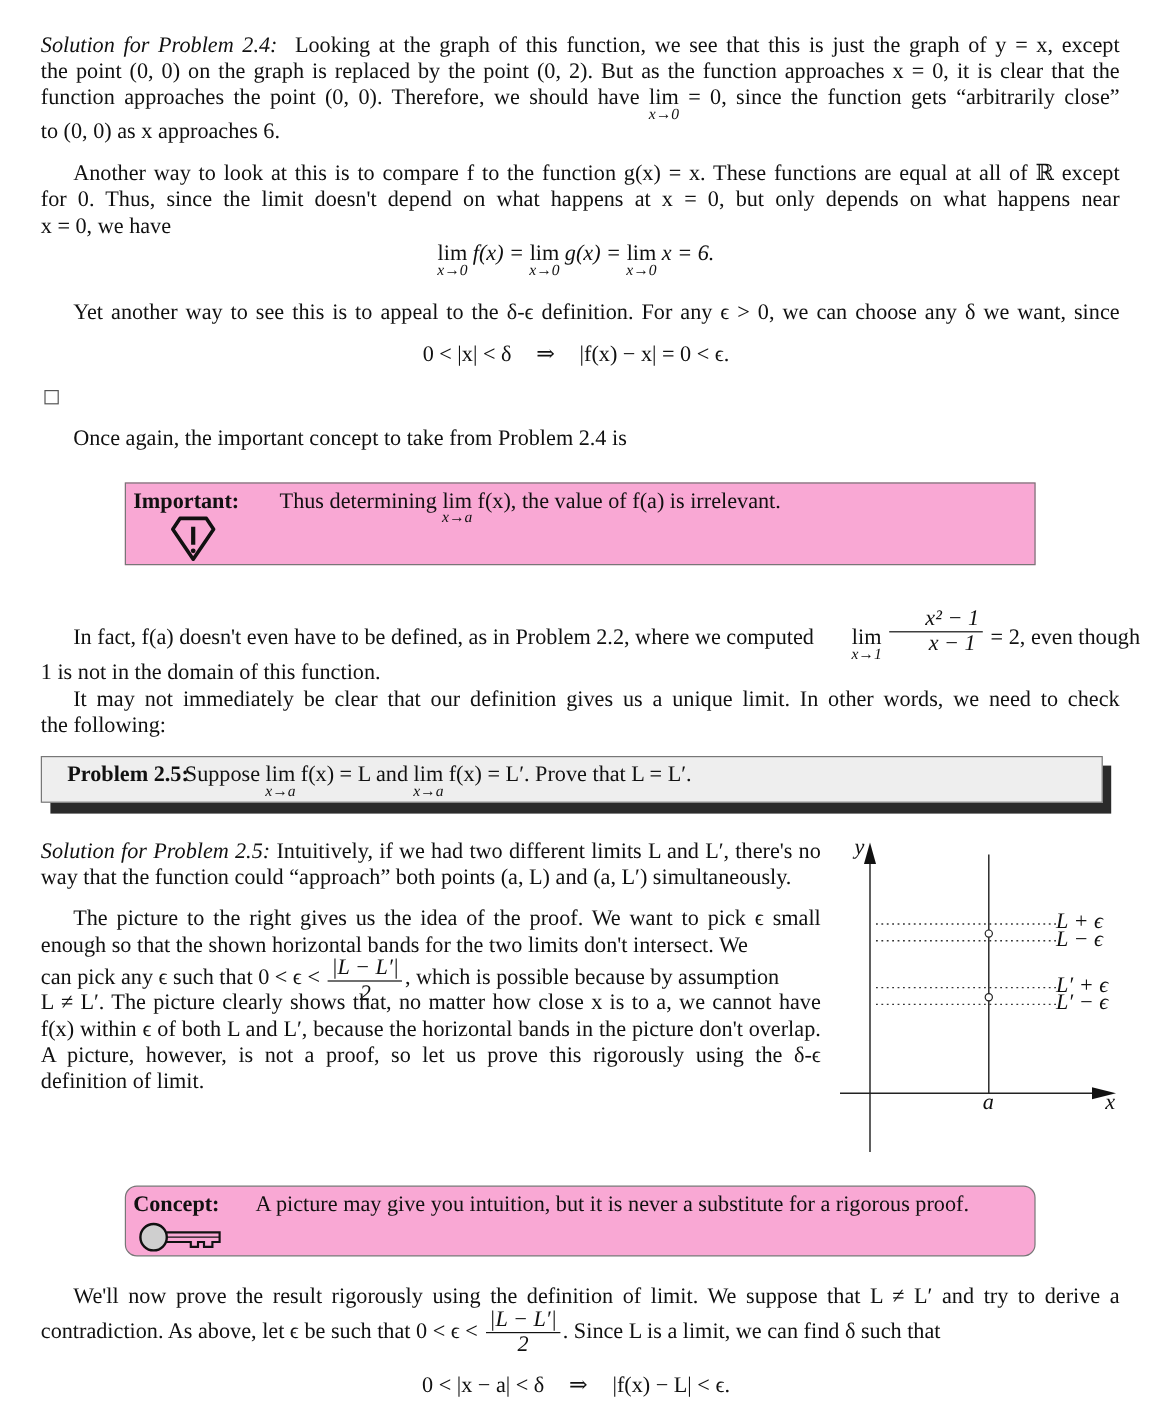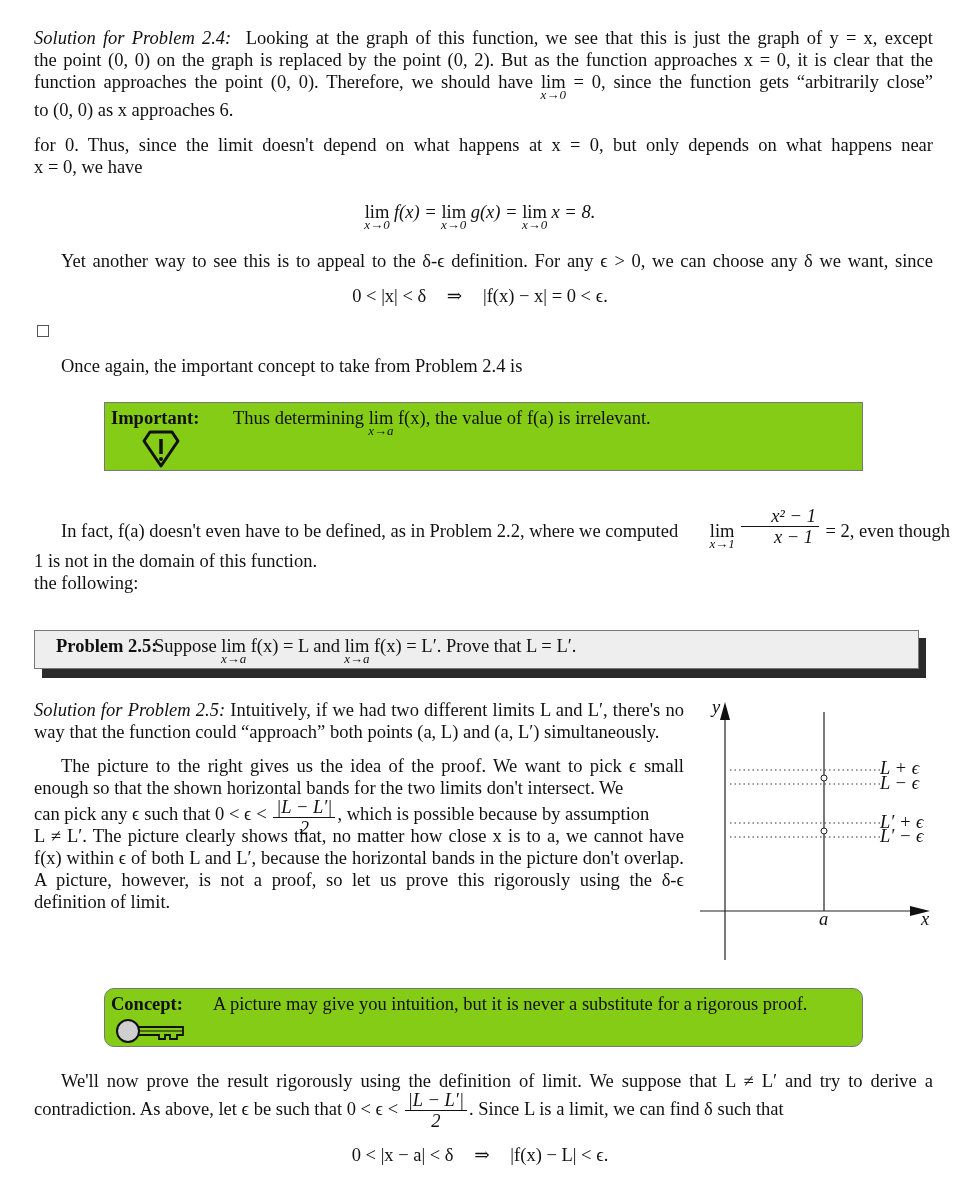--- a/index.html
+++ b/index.html
@@ -14,21 +14,21 @@
   .indent { text-indent:27px; }
   i, .it { font-style:italic; }
   .lim { display:inline-block; position:relative; text-align:center; vertical-align:baseline; }
   .lim .sub { position:absolute; left:50%; transform:translateX(-50%); top:18px; font-size:13px; font-style:italic; white-space:nowrap; line-height:11px;text-align:right; }
   .frac { display:inline-block; vertical-align:middle; text-align:center; margin:0 2px; }
   .frac .num { display:block; border-bottom:1px solid #111; padding:0 3px; line-height:20px; }
   .frac .den { display:block; line-height:20px; }
   .center { position:absolute; left:0; width:960px; text-align:center; }
   .qed { position:absolute; left:37px; top:325px; width:10px; height:10px; border:1px solid #555; }
   .box {
-    position:absolute; background:#84cc16; border:1px solid #777;
+    position:absolute; background:#f9a8d4; border:1px solid #777;
   }
   .box .label { position:absolute; font-weight:bold; }
   .box .text { position:absolute; }
   .shadow { position:absolute; background:#2a2a2a; }
   .graph { position:absolute; left:698px; top:692px; }
 </style>
 </head>
 <body>
 
 <div class="p" style="top:27px;">
@@ -39,31 +39,32 @@
   <div style="text-align:justify;text-align-last:justify;">the point (0, 0) on the graph is replaced by the point (0, 2). But as the function approaches x = 0, it is clear that the</div>
   <div style="text-align:justify;text-align-last:justify;">
     <span>function approaches the point (0, 0). Therefore, we should have</span>
     <span class="lim"><span>lim</span><span class="sub">x→0</span></span>
     <span>= 0, since the function gets “arbitrarily close”</span>
   </div>
   <div style="margin-top:6px;">to (0, 0) as x approaches 6.</div>
 </div>
 
 <div class="p" style="top:134px;">
+  <div class="indent" style="text-align:justify;text-align-last:justify;">Another way to look at this is to compare f to the function g(x) = x. These functions are equal at all of ℝ except</div>
   <div style="text-align:justify;text-align-last:justify;">for 0. Thus, since the limit doesn't depend on what happens at x = 0, but only depends on what happens near</div>
   <div>x = 0, we have</div>
 </div>
 
 <div class="center" style="top:201px;">
   <span class="lim"><span>lim</span><span class="sub">x→0</span></span>
   <span class="it">f(x) =</span>
   <span class="lim"><span>lim</span><span class="sub">x→0</span></span>
   <span class="it">g(x) =</span>
   <span class="lim"><span>lim</span><span class="sub">x→0</span></span>
-  <span class="it">x = 8.</span>
+  <span class="it">x = 6.</span>
 </div>
 
 <div class="p indent" style="top:250px;text-align-last:justify;">Yet another way to see this is to appeal to the δ-ϵ definition. For any ϵ &gt; 0, we can choose any δ we want, since</div>
 
 <div class="center" style="top:285px;">
   <span>0 &lt; |x| &lt; δ</span>
   <span style="margin:0 16px;">⇒</span>
   <span>|f(x) − x| = 0 &lt; ϵ.</span>
 </div>
 
@@ -91,20 +92,21 @@
   <div class="indent" style="white-space:nowrap;position:relative;height:30px;">
     <span>In fact, f(a) doesn't even have to be defined, as in Problem 2.2, where we computed</span>
     <span class="lim"><span>lim</span><span class="sub">x→1</span></span>
     <span class="frac" style="position:relative;top:-6px;"><span class="num it">x² − 1</span><span class="den it">x − 1</span></span>
     <span>= 2, even though</span>
   </div>
   <div style="margin-top:8px;">1 is not in the domain of this function.</div>
 </div>
 
 <div class="p" style="top:572px;">
+  <div class="indent" style="text-align:justify;text-align-last:justify;">It may not immediately be clear that our definition gives us a unique limit. In other words, we need to check</div>
   <div>the following:</div>
 </div>
 
 <div class="shadow" style="left:42px;top:638px;width:884px;height:40px;"></div>
 <div class="box" style="left:34px;top:630px;width:883px;height:37px;background:#eeeeee;">
   <span class="label" style="left:21px;top:4px;">Problem 2.5:</span>
   <span class="text" style="left:119px;top:4px;white-space:nowrap;">
     <span>Suppose</span>
     <span class="lim"><span>lim</span><span class="sub">x→a</span></span>
     <span>f(x) = L and</span>

